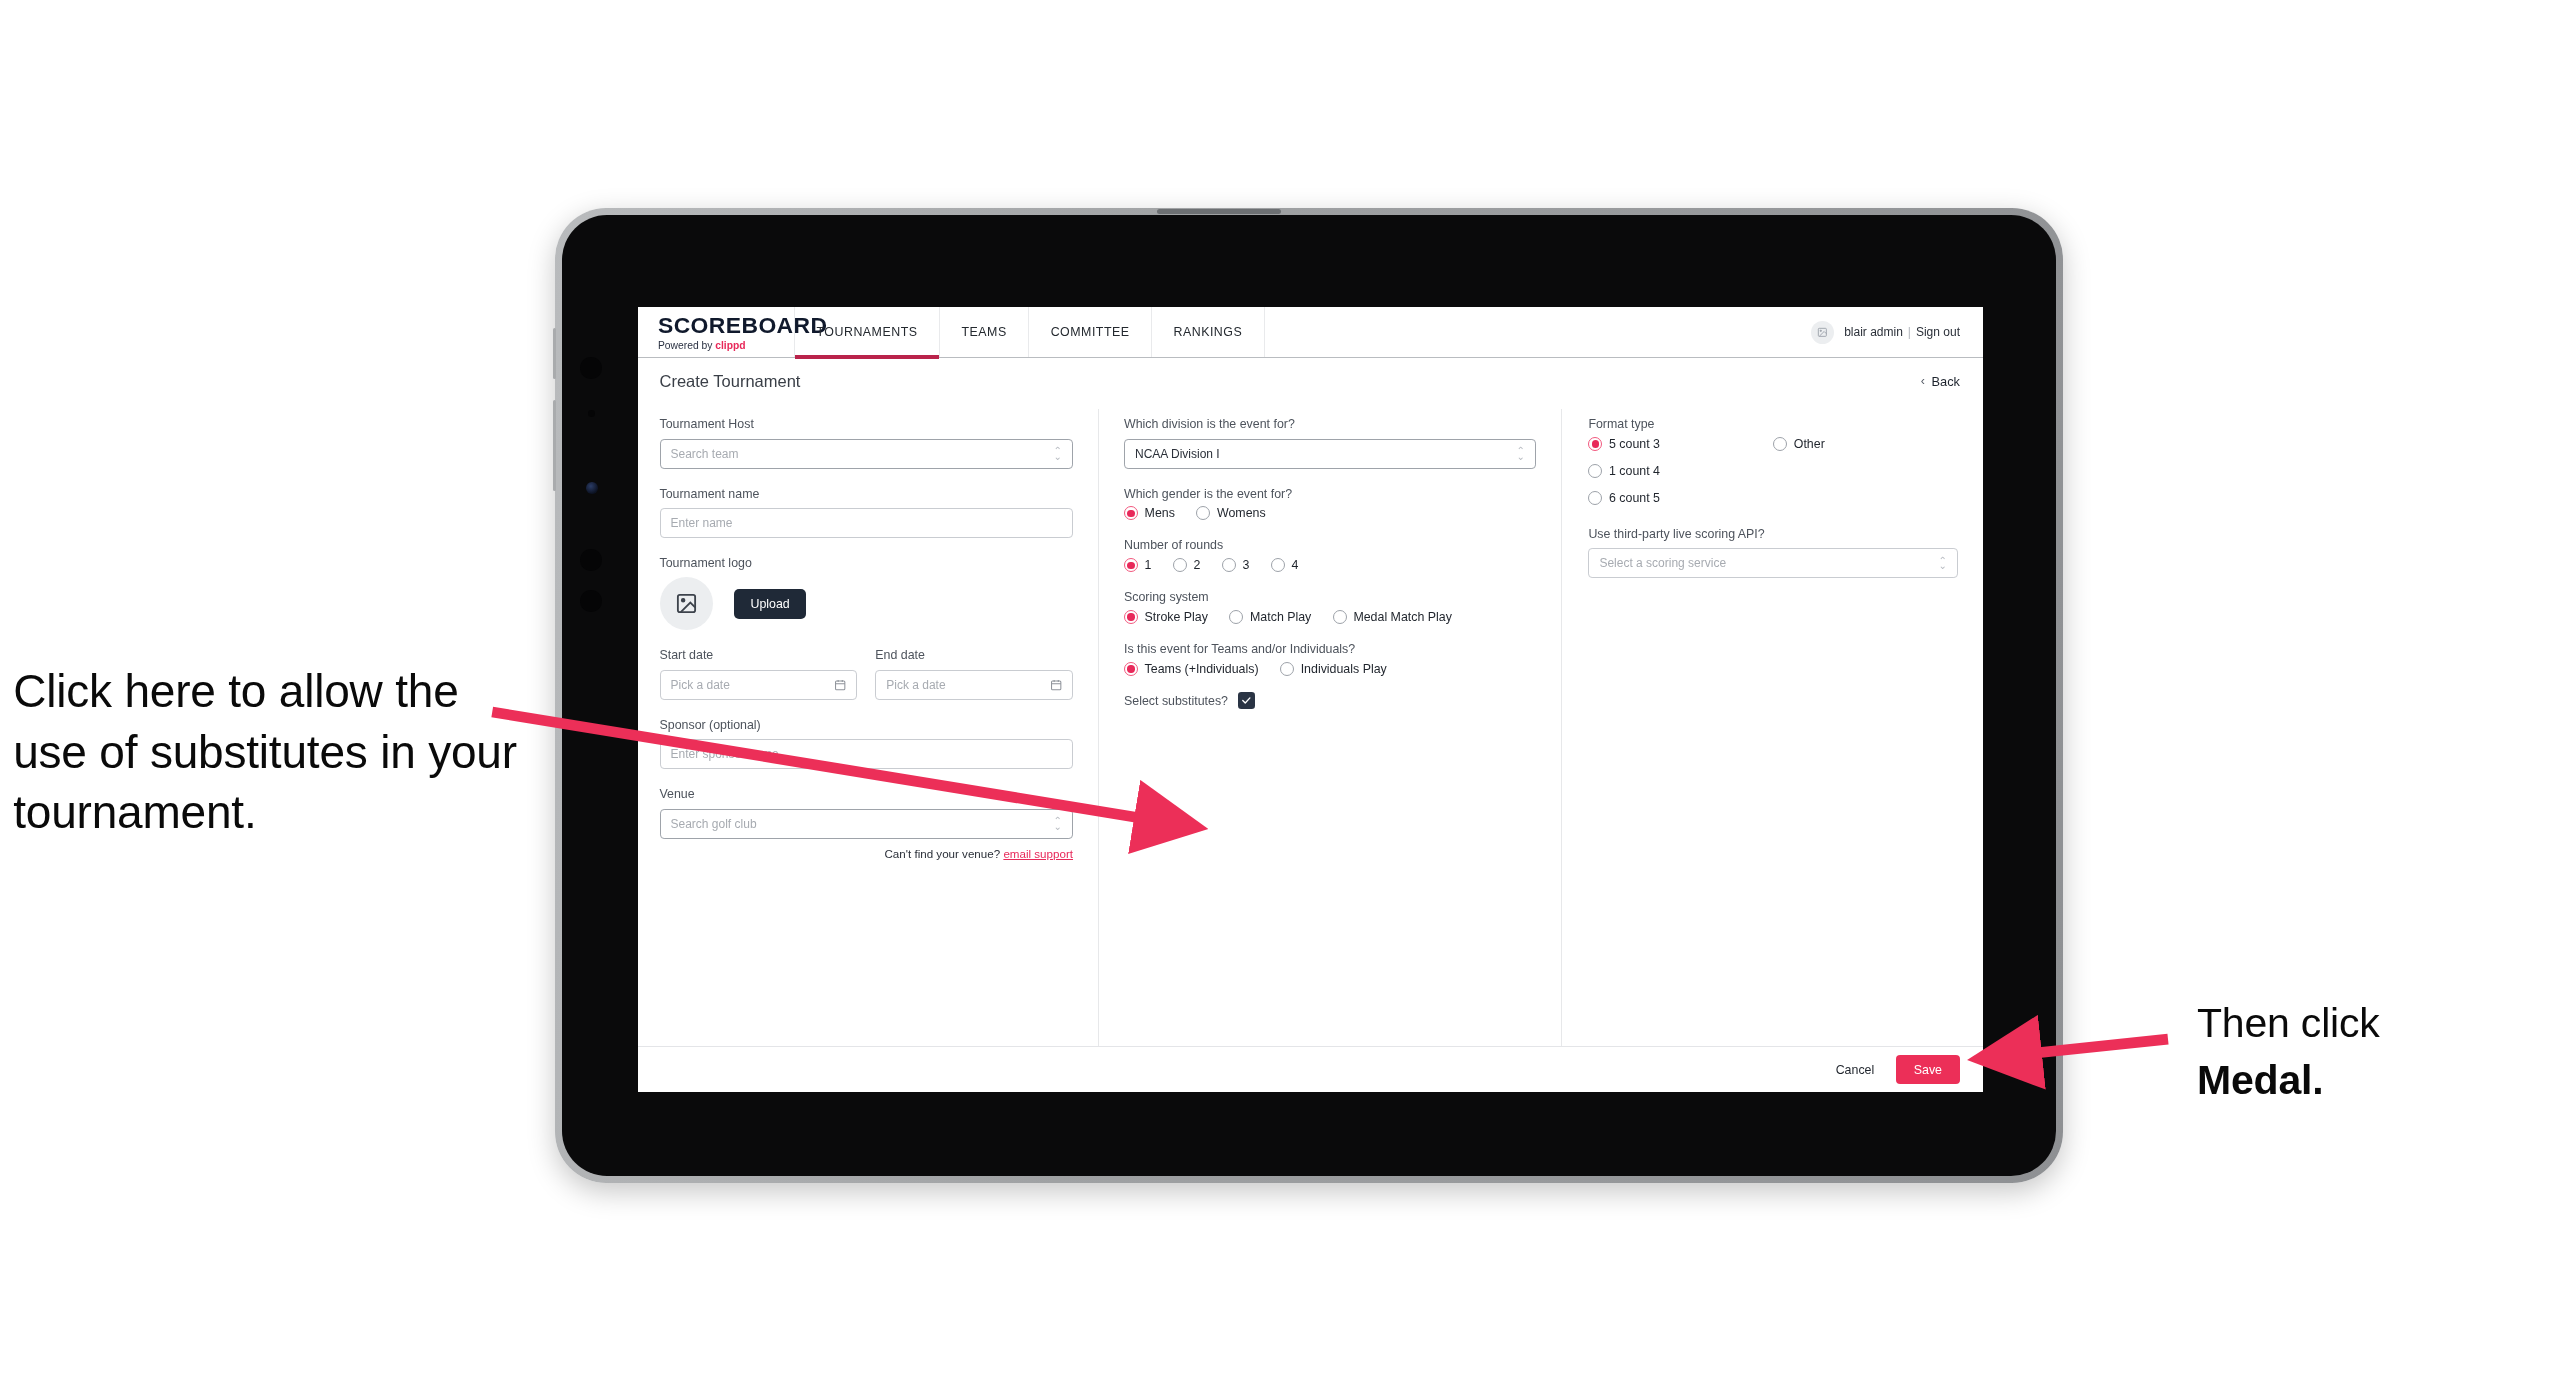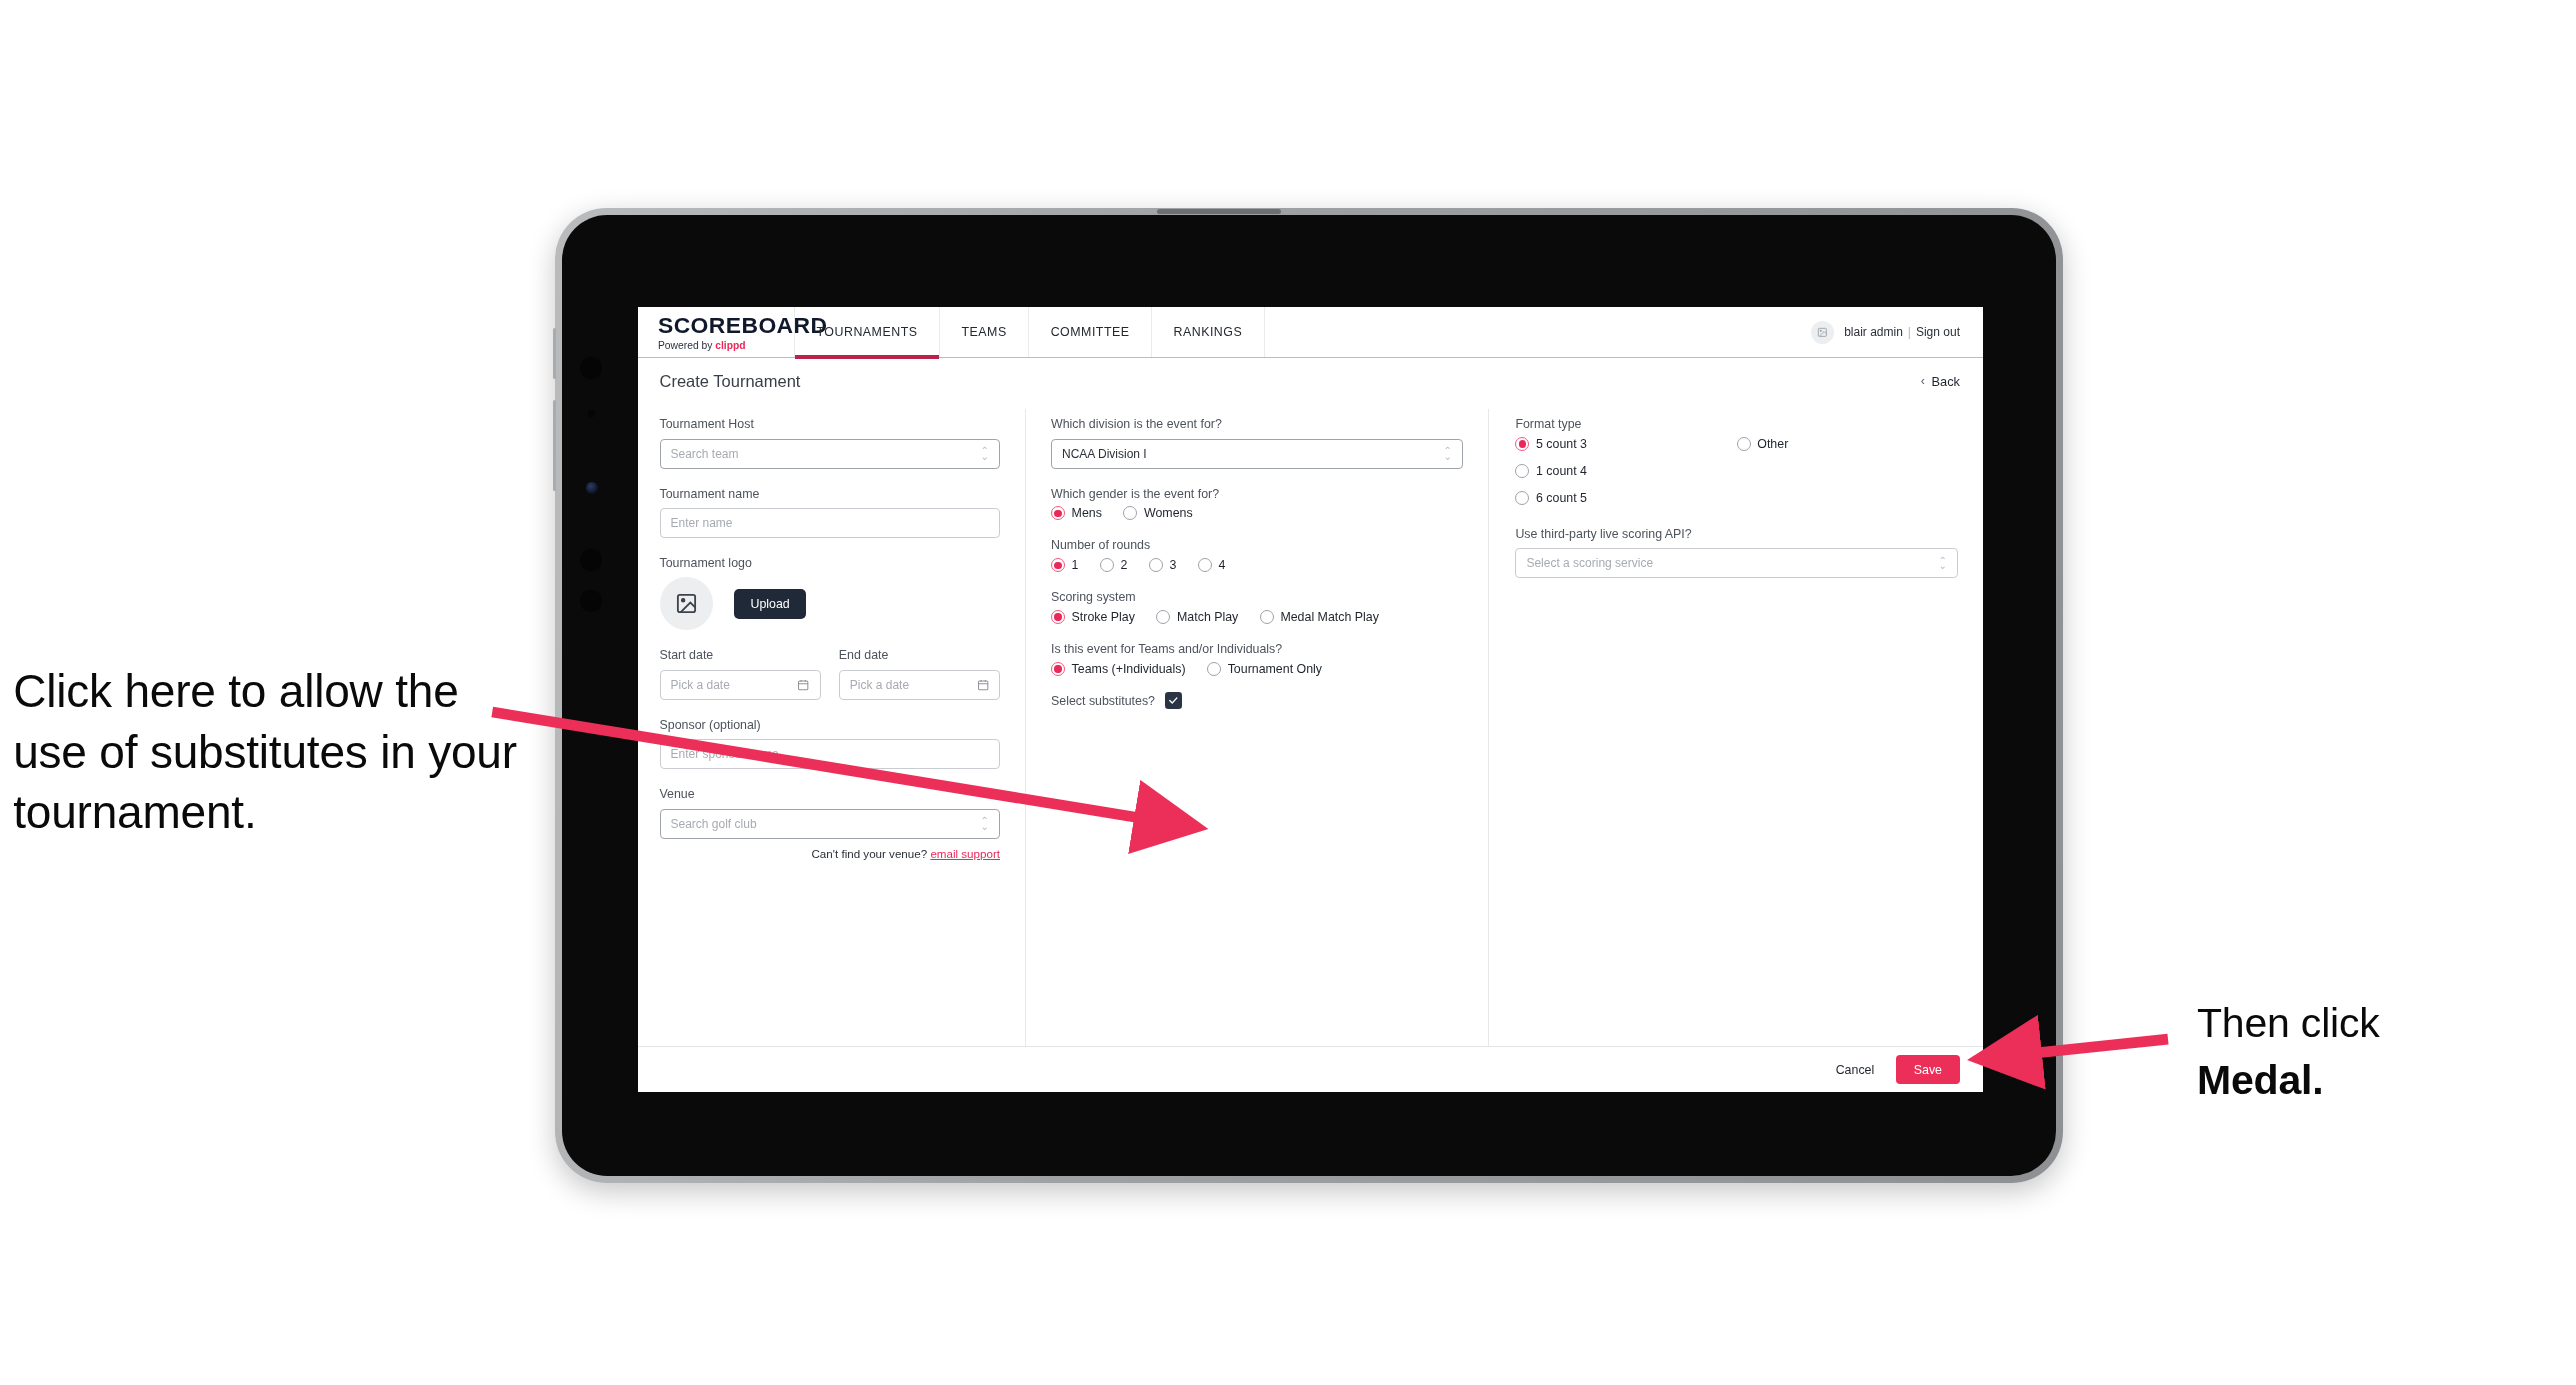--- a/index.html
+++ b/index.html
@@ -72,21 +72,21 @@
   .pagehead { height: 46px; display:flex; align-items:center;
               padding: 0 23px 0 21.5px; }
   .pagetitle { font-size: 16.5px; color: #3a3f47; }
   .backlink { margin-left:auto; display:flex; align-items:center; gap: 6.6px;
               font-size: 12.8px; color:#1e242e; cursor:pointer; }
   .chev { font-size: 12.4px; color:#565c66; }
 
   
   .cols { flex: 1; display: flex; padding: 5px 0 0 0; }
   .col { padding: 8.3px 25px 0 21.5px; }
-  .col1 { width: 388px; border-right: 0.8px solid #e7e8ea; }
+  .col1 { width: 461px; border-right: 0.8px solid #e7e8ea; }
   .col2 { width: 463px; border-right: 0.8px solid #e7e8ea; padding-left: 25px; }
   .col3 { flex: 1; padding-left: 26.4px; }
 
   .flabel { font-size: 12.4px; color: #4d535c; margin-bottom: 7.4px; }
   .flabel.tight { margin-bottom: 5.8px; }
   .fgroup { margin-bottom: 18px; }
 
   .input { width: 100%; height: 30px; border: 0.8px solid #9ea3aa; border-radius: 4.1px;
            background: #fff; display:flex; align-items:center; padding: 0 10px;
            font-size: 12px; color: #a7abb1; position: relative; cursor: text; }
@@ -343,21 +343,21 @@
 
         <div class="fgroup">
           <div class="flabel tight">Is this event for Teams and/or Individuals?</div>
           <div class="radiorow">
             <div class="radio-opt">
               <span class="rdo on"></span>
               <span class="rdo-label">Teams (+Individuals)</span>
             </div>
             <div class="radio-opt">
               <span class="rdo"></span>
-              <span class="rdo-label">Tournament Only</span>
+              <span class="rdo-label">Individuals Play</span>
             </div>
           </div>
 
           <div class="checkrow">
             <span class="lbl">Select substitutes?</span>
             <span class="cbox">
               <svg viewBox="0 0 24 24" fill="none" stroke="#ffffff" stroke-width="3" stroke-linecap="round" stroke-linejoin="round">
                 <path d="M4 12.5l5.5 5.5L20 6.5"></path>
               </svg>
             </span>

